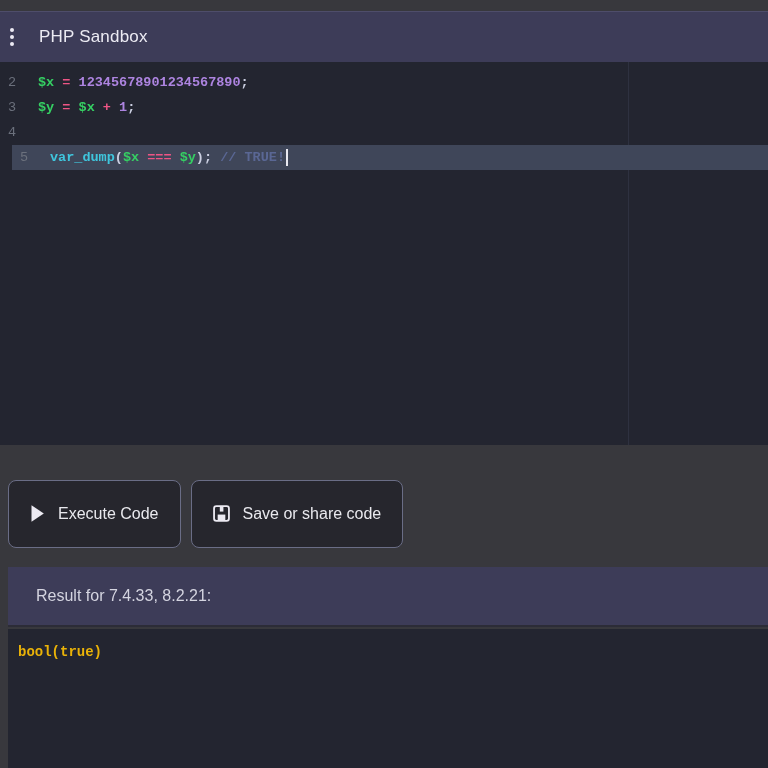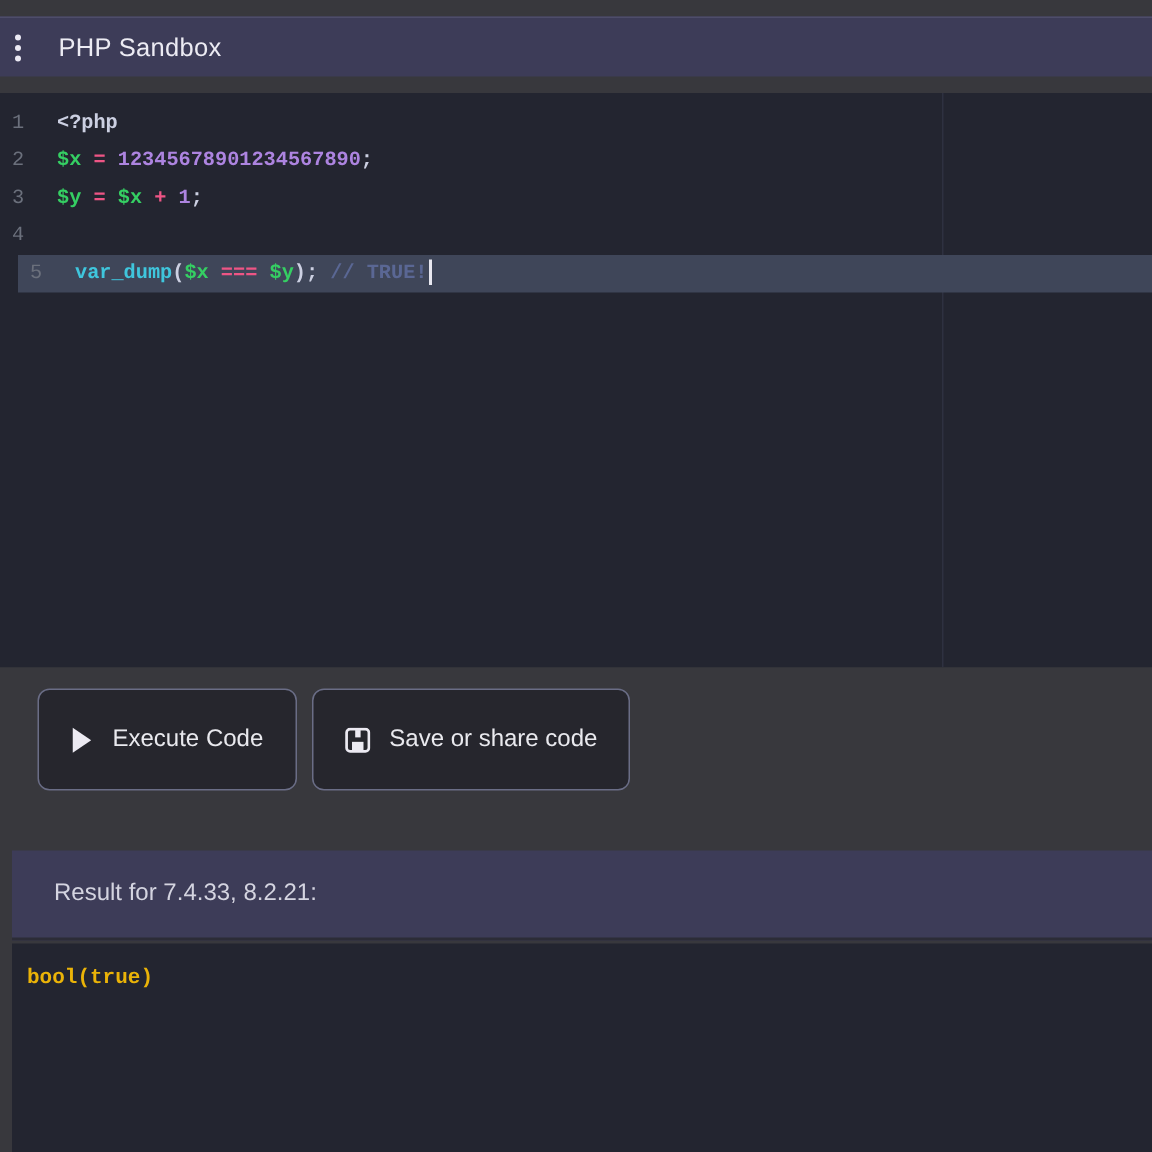--- a/index.html
+++ b/index.html
@@ -5,21 +5,21 @@
   * { margin:0; padding:0; box-sizing:border-box; }
   html,body { width:768px; height:768px; overflow:hidden; }
   body {
     background: var(--page-bg, #38383d);
     font-family: "Liberation Sans", sans-serif;
     position: relative;
   }
 
   
   .titlebar {
-    position:absolute; top:11px; left:0; right:0; height:40px;
+    position:absolute; top:11px; left:0; right:0; height:51px;
     background: var(--header-bg, #3d3c58);
     border-top:1px solid #4e4d6a;
     display:flex; align-items:center;
   }
   .kebab {
     margin-left:10px; width:18px; height:24px;
     display:flex; flex-direction:column; align-items:flex-start;
     justify-content:center; gap:3px; cursor:pointer;
   }
   .kebab i { width:4px; height:4px; border-radius:50%; background:#eceaf4; }
@@ -44,22 +44,22 @@
   .code { margin-left:14px; }
   .cursor {
     display:inline-block; width:2px; height:17px;
     background:#e8e8f0; vertical-align:middle; margin-left:1px;
   }
 
   
   .toolbar {
     position:absolute; top:445px; left:0; right:0; height:123px;
     background: var(--page-bg, #38383d);
-    display:flex; align-items:flex-start; gap:10px;
-    padding:14px 0 0 25px;
+    display:flex; align-items:center; gap:10px;
+    padding:14px 0 0 8px;
   }
   .btn {
     display:inline-flex; align-items:center; gap:13px;
     height:68px; padding:0 21px;
     background:#26262d;
     border:1px solid #6a6d86; border-radius:8px;
     color:#e9e9ee; font-size:16px;
     font-family:"Liberation Sans", sans-serif;
     cursor:pointer;
   }
@@ -90,21 +90,20 @@
     <i></i>
       <i></i>
       <i></i>
   </div>
   <div class="app-title">PHP Sandbox</div>
 </div>
 
 <div class="editor">
   <div class="ruler"></div>
   <div class="lines">
-      <div class="line"><span class="gutter">1</span><span class="code"><span style="color: rgb(204, 208, 226);">&lt;?php</span></span></div>
       <div class="line"><span class="gutter">2</span><span class="code"><span style="color: rgb(53, 207, 99);">$x</span><span style="color: rgb(204, 208, 226);"> </span><span style="color: rgb(238, 85, 133);">=</span><span style="color: rgb(204, 208, 226);"> </span><span style="color: rgb(173, 132, 224); margin-top: 29px;">12345678901234567890</span><span style="color: rgb(204, 208, 226);">;</span></span></div>
       <div class="line"><span class="gutter">3</span><span class="code"><span style="color: rgb(53, 207, 99);">$y</span><span style="color: rgb(204, 208, 226);"> </span><span style="color: rgb(238, 85, 133);">=</span><span style="color: rgb(204, 208, 226);"> </span><span style="color: rgb(53, 207, 99);">$x</span><span style="color: rgb(204, 208, 226);"> </span><span style="color: rgb(238, 85, 133);">+</span><span style="color: rgb(204, 208, 226);"> </span><span style="color: rgb(173, 132, 224);">1</span><span style="color: rgb(204, 208, 226);">;</span></span></div>
       <div class="line"><span class="gutter">4</span><span class="code"></span></div>
       <div class="line active"><span class="gutter">5</span><span class="code"><span style="color: rgb(63, 198, 221);">var_dump</span><span style="color: rgb(204, 208, 226);">(</span><span style="color: rgb(53, 207, 99);">$x</span><span style="color: rgb(204, 208, 226);"> </span><span style="color: rgb(238, 85, 133);">===</span><span style="color: rgb(204, 208, 226);"> </span><span style="color: rgb(53, 207, 99);">$y</span><span style="color: rgb(204, 208, 226);">);</span><span style="color: rgb(204, 208, 226);"> </span><span style="color: rgb(90, 103, 148);">// TRUE!</span><span class="cursor"></span></span></div>
     </div>
 </div>
 
 <div class="toolbar">
   <button class="btn">
     <svg width="15" height="19" viewBox="0 0 15 19">

